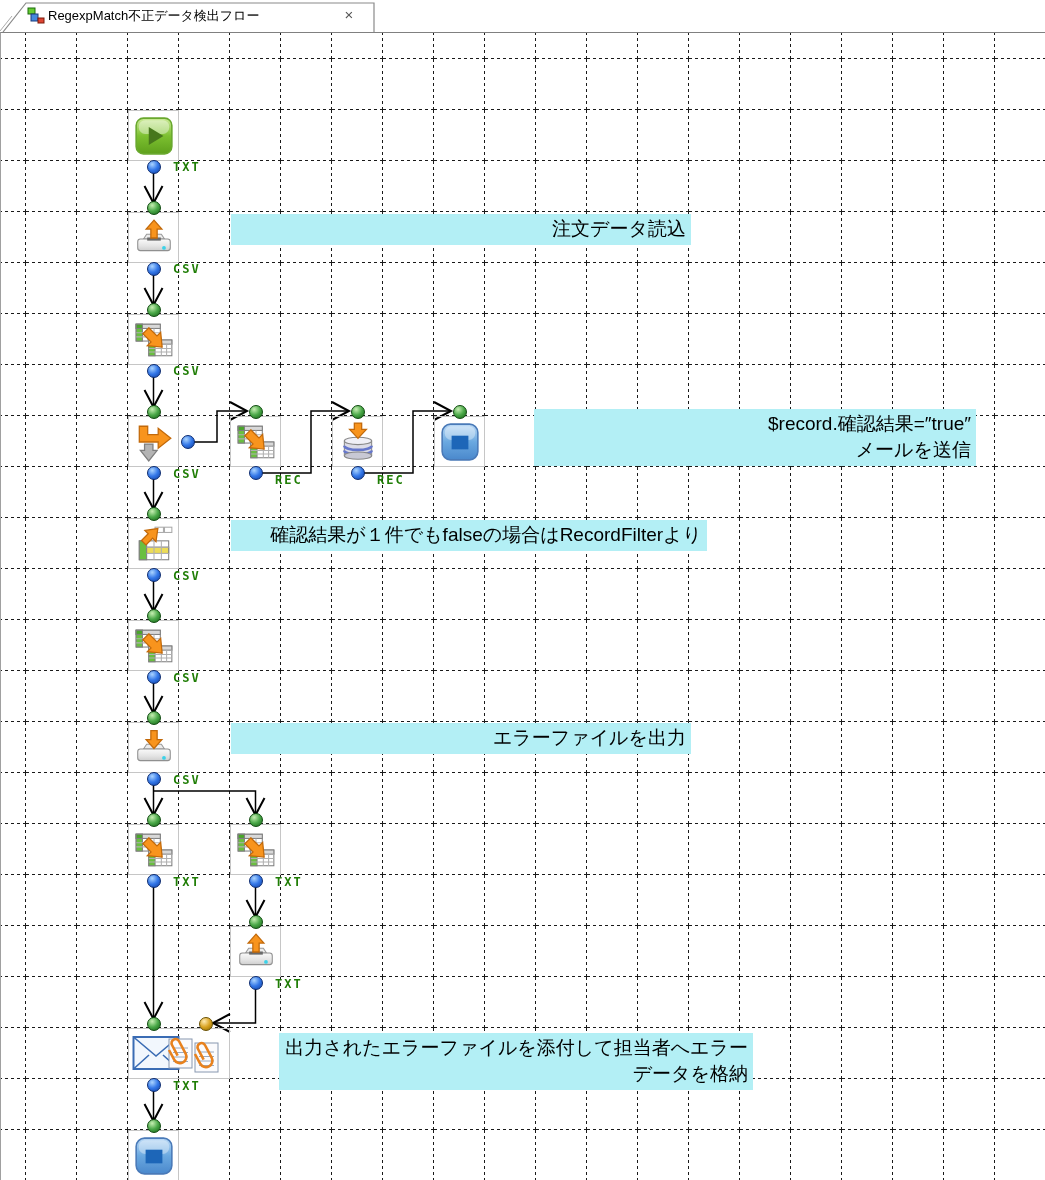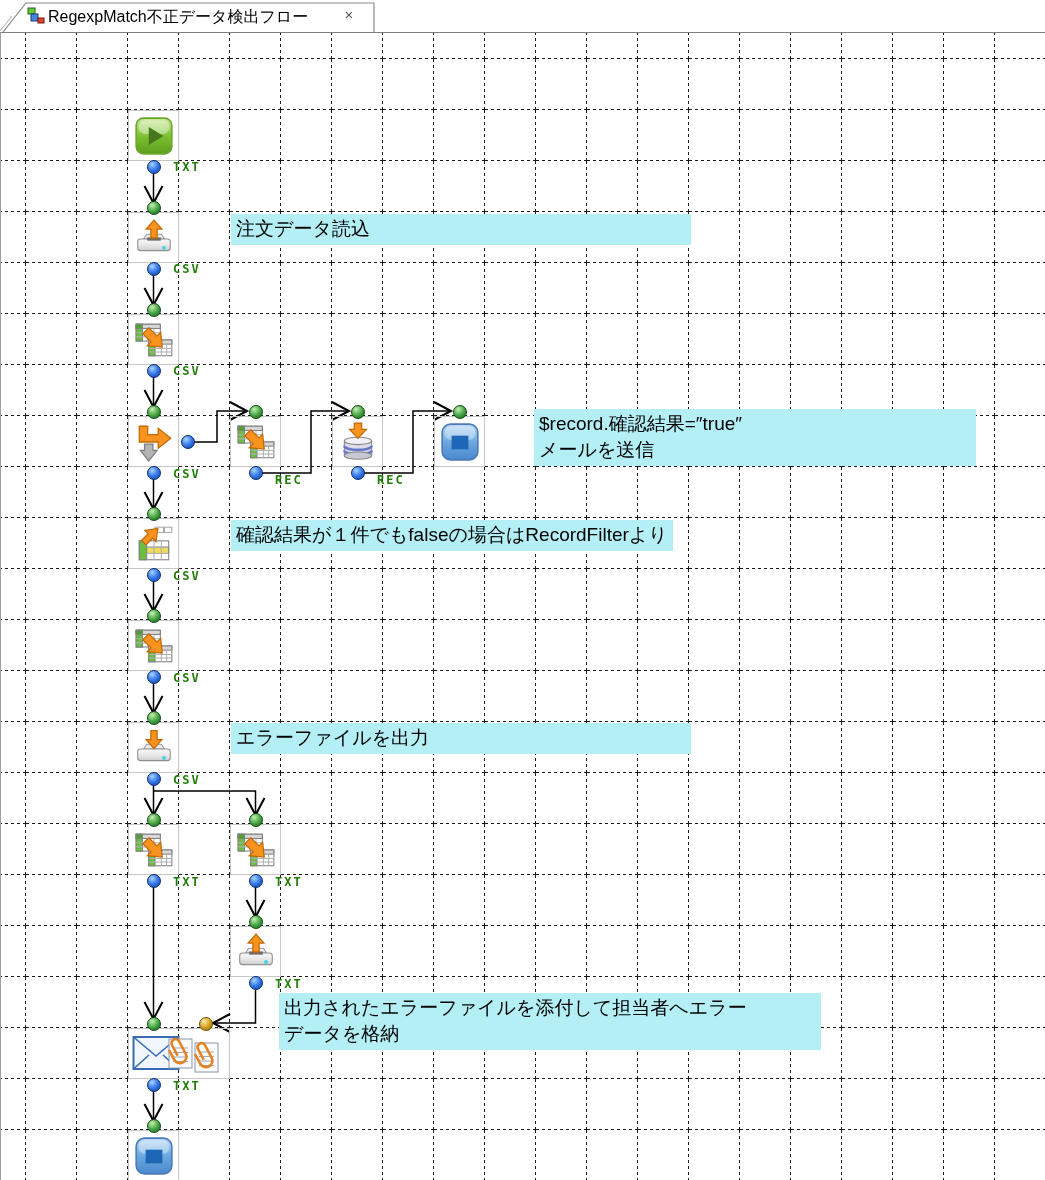--- a/index.html
+++ b/index.html
@@ -2,21 +2,21 @@
 <html><head>
 <meta charset="utf-8">
 <style>
   * { margin:0; padding:0; box-sizing:border-box; }
   body { background:#fff; font-family:"Liberation Sans", sans-serif; }
   #app { position:relative; width:1045px; height:1180px; background:#fff; overflow:hidden; }
 
   
   #tabbar { position:absolute; left:0; top:0; width:1045px; height:32px; background:#ffffff; }
   #tabshape { position:absolute; left:0; top:0; }
-  #tab-title { position:absolute; left:48px; top:7px; font-size:16px; color:#000; white-space:nowrap; }
+  #tab-title { position:absolute; left:48px; top:7px; font-size:13px; color:#000; white-space:nowrap; }
   #tab-close { position:absolute; left:340px; top:6px; width:18px; height:20px; color:#555;
                font-size:15px; text-align:center; cursor:pointer; }
   #tab-icon { position:absolute; left:27px; top:7px; }
 
   
   #canvas { position:absolute; left:0; top:32px; width:1045px; height:1148px; background:#fff;
             border-top:1px solid #808080; border-left:1px solid #a0a0a0; }
   #gridsvg, #wires { position:absolute; left:0; top:0; }
 
   
@@ -29,21 +29,21 @@
   .port.blue  { background:radial-gradient(circle at 35% 28%, #aad4ff 0%, #3377e8 50%, #1140a0 100%); border:1px solid #0a2a70; }
   .port.green { background:radial-gradient(circle at 35% 28%, #c6eeb2 0%, #4aa848 50%, #156015 100%); border:1px solid #0e4a0e; }
   .port.gold  { background:radial-gradient(circle at 35% 28%, #ffeab0 0%, #d9a322 50%, #8a6800 100%); border:1px solid #6a5000; }
 
   
   .plabel { position:absolute; font-family:"DejaVu Sans Mono", monospace; font-weight:bold;
             font-size:12px; letter-spacing:2px; color:#1f7d05; white-space:nowrap; }
 
   
   .note { position:absolute; background:#b3eff5; color:#000; font-size:19px; line-height:26px;
-          padding:2px 5px 3px 5px; white-space:nowrap; }
+          padding:2px 5px 3px 5px; white-space:nowrap;text-align:right; }
 </style>
 </head>
 <body>
 
 <div id="app">
 
   <div id="tabbar">
     <svg id="tabshape" width="400" height="32">
       <path d="M0,31 L12,16" fill="none" stroke="#aaaaaa" stroke-width="1"></path>
       <path d="M3,32 L26,3 H374 V32" fill="#ffffff" stroke="#8a8a8a" stroke-width="1.2"></path>
@@ -337,25 +337,25 @@
     <div class="plabel" style="left:274px;top:944px">TXT</div>
     <div class="plabel" style="left:172px;top:1046px">TXT</div>
 
     <div class="note" style="left:230px;top:181px;width:460px">
       <div>注文データ読込</div>
     </div>
     <div class="note" style="left:533px;top:376px;width:442px">
       <div>$record.確認結果=″true″</div>
       <div>メールを送信</div>
     </div>
-    <div class="note" style="left:230px;top:487px;width:442px">
+    <div class="note" style="left:230px;top:487px;width:476px">
       <div>確認結果が１件でもfalseの場合はRecordFilterより</div>
     </div>
     <div class="note" style="left:230px;top:690px;width:460px">
       <div>エラーファイルを出力</div>
     </div>
-    <div class="note" style="left:278px;top:960px;width:542px">
+    <div class="note" style="left:278px;top:1000px;width:474px">
       <div>出力されたエラーファイルを添付して担当者へエラー</div>
       <div>データを格納</div>
     </div>
 
   </div>
 </div>
 
 </body></html>

